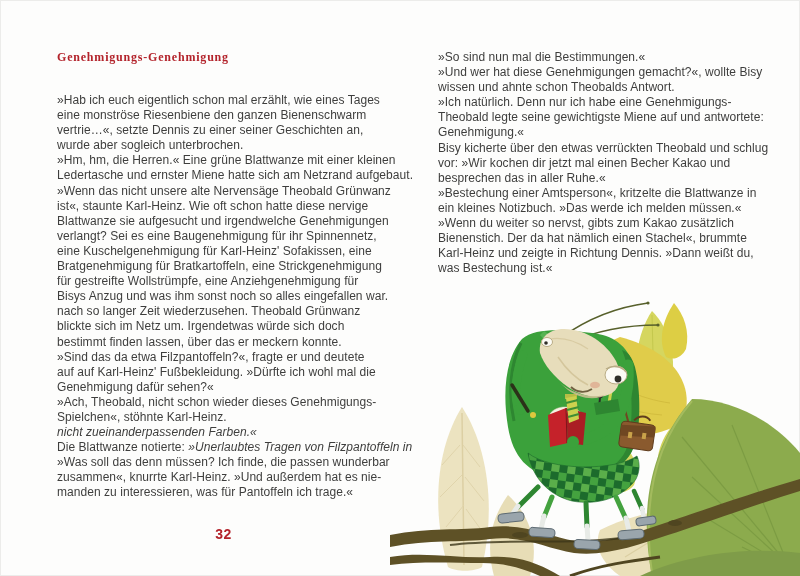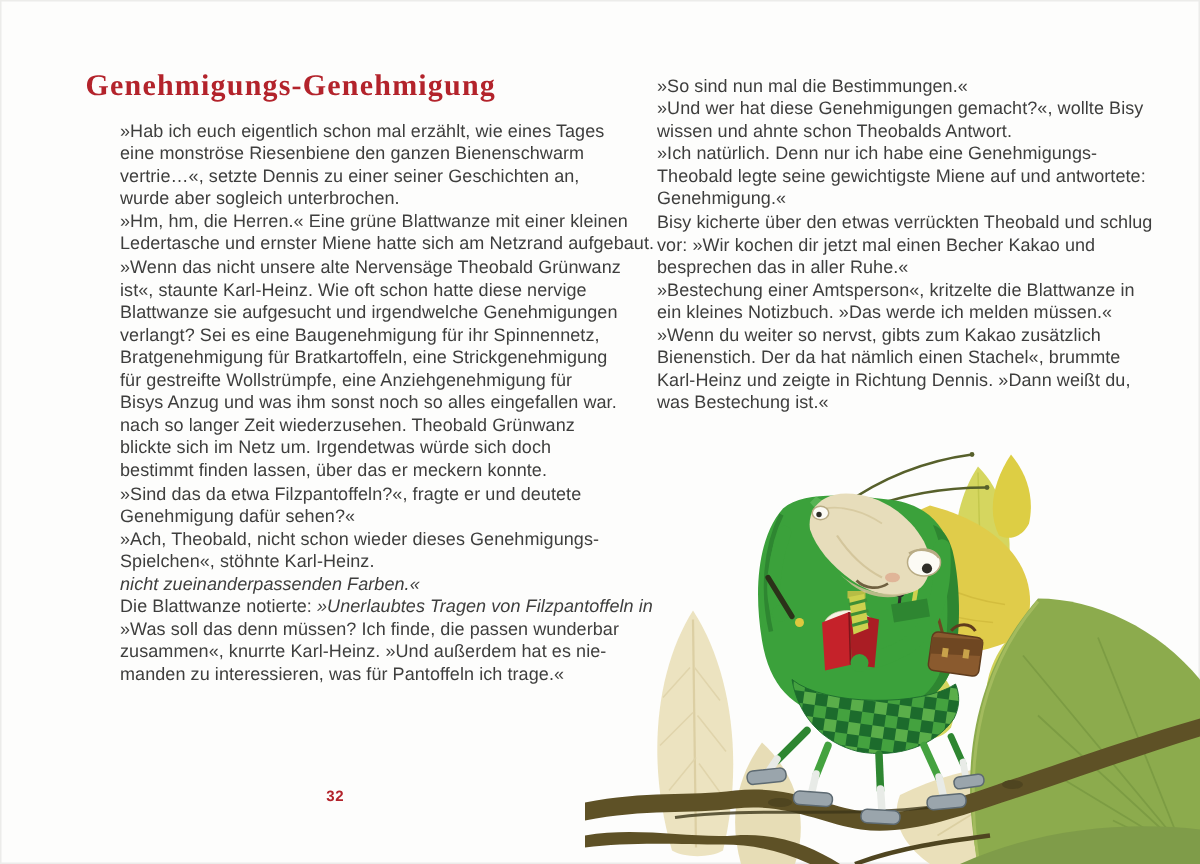--- a/index.html
+++ b/index.html
@@ -9,31 +9,31 @@
   }
   html,body{margin:0;padding:0;background:#e9e9e7;}
   .sheet{
     position:relative;width:800px;height:576px;background:var(--paper);
     box-shadow:inset 0 0 0 1px #ececea;overflow:hidden;
     font-family:"Liberation Sans",sans-serif;color:var(--ink);
   }
   .chapter-title{
     position:absolute;left:57px;top:44px;width:360px;
     font-family:"Liberation Serif","DejaVu Serif",serif;
-    font-weight:700;font-size:20px;line-height:26px;letter-spacing:0.8px;
+    font-weight:700;font-size:12px;line-height:26px;letter-spacing:0.8px;
     color:var(--red);
   }
   .body-col{position:absolute;font-size:12px;line-height:15.1px;letter-spacing:0.05px;}
-  .body-left{left:57px;top:80px;width:345px;margin-left:23px;}
+  .body-left{left:57px;top:93px;width:345px;}
   .body-right{left:438px;top:50px;width:340px;}
   .tline{white-space:nowrap;}
   .tline .it{font-style:italic;}
   .page-number{
     position:absolute;left:57px;top:526px;width:333px;text-align:center;
-    font-size:10px;color:var(--red);font-weight:700;letter-spacing:0.5px;
+    font-size:14px;color:var(--red);font-weight:700;letter-spacing:0.5px;
   }
   .illustration{position:absolute;left:390px;top:295px;width:410px;height:281px;}
 </style>
 </head>
 <body>
 
 <div class="sheet">
 
   <div>
     <div class="chapter-title">Genehmigungs-Genehmigung</div>
@@ -41,27 +41,29 @@
         <div class="tline">»Hab ich euch eigentlich schon mal erzählt, wie eines Tages</div>
         <div class="tline">eine monströse Riesenbiene den ganzen Bienenschwarm</div>
         <div class="tline">vertrie…«, setzte Dennis zu einer seiner Geschichten an,</div>
         <div class="tline">wurde aber sogleich unterbrochen.</div>
         <div class="tline">»Hm, hm, die Herren.« Eine grüne Blattwanze mit einer kleinen</div>
         <div class="tline">Ledertasche und ernster Miene hatte sich am Netzrand aufgebaut.</div>
         <div class="tline">»Wenn das nicht unsere alte Nervensäge Theobald Grünwanz</div>
         <div class="tline">ist«, staunte Karl-Heinz. Wie oft schon hatte diese nervige</div>
         <div class="tline">Blattwanze sie aufgesucht und irgendwelche Genehmigungen</div>
         <div class="tline">verlangt? Sei es eine Baugenehmigung für ihr Spinnennetz,</div>
+        <div class="tline">eine Kuschelgenehmigung für Karl-Heinz' Sofakissen, eine</div>
         <div class="tline">Bratgenehmigung für Bratkartoffeln, eine Strickgenehmigung</div>
         <div class="tline">für gestreifte Wollstrümpfe, eine Anziehgenehmigung für</div>
         <div class="tline">Bisys Anzug und was ihm sonst noch so alles eingefallen war.</div>
         <div class="tline">nach so langer Zeit wiederzusehen. Theobald Grünwanz</div>
         <div class="tline">blickte sich im Netz um. Irgendetwas würde sich doch</div>
         <div class="tline">bestimmt finden lassen, über das er meckern konnte.</div>
         <div class="tline">»Sind das da etwa Filzpantoffeln?«, fragte er und deutete</div>
+        <div class="tline">auf auf Karl-Heinz' Fußbekleidung. »Dürfte ich wohl mal die</div>
         <div class="tline">Genehmigung dafür sehen?«</div>
         <div class="tline">»Ach, Theobald, nicht schon wieder dieses Genehmigungs-</div>
         <div class="tline">Spielchen«, stöhnte Karl-Heinz.</div>
         <div class="tline"><span class="it">nicht zueinanderpassenden Farben.«</span></div>
         <div class="tline"><span>Die Blattwanze notierte: </span><span class="it">»Unerlaubtes Tragen von Filzpantoffeln in</span></div>
         <div class="tline">»Was soll das denn müssen? Ich finde, die passen wunderbar</div>
         <div class="tline">zusammen«, knurrte Karl-Heinz. »Und außerdem hat es nie-</div>
         <div class="tline">manden zu interessieren, was für Pantoffeln ich trage.«</div>
       </div>
     <div class="page-number">32</div>

